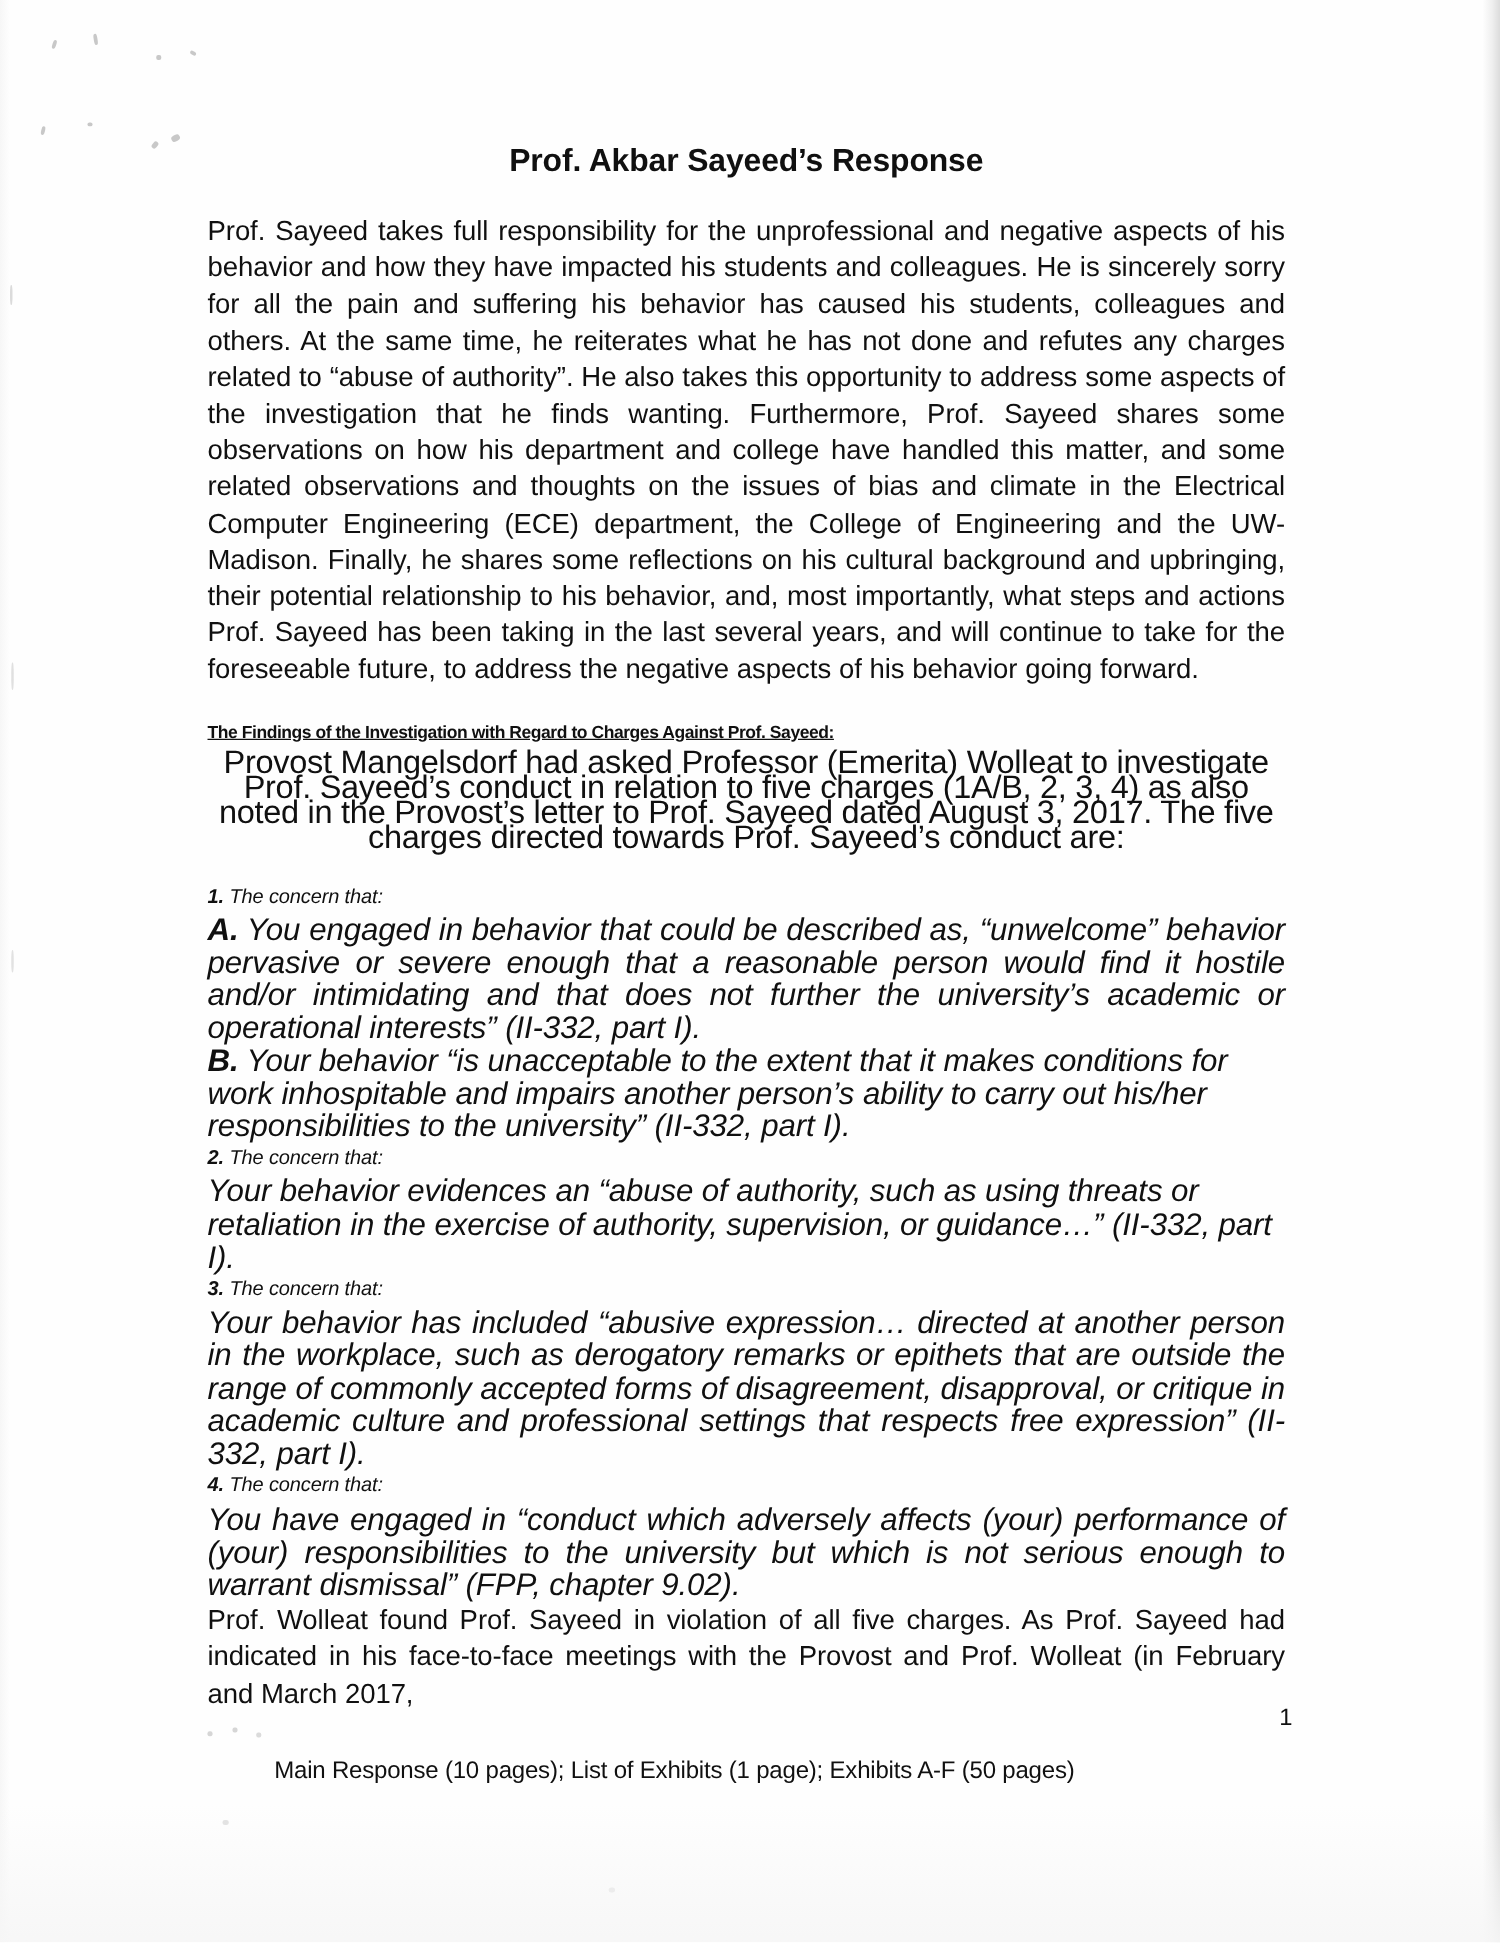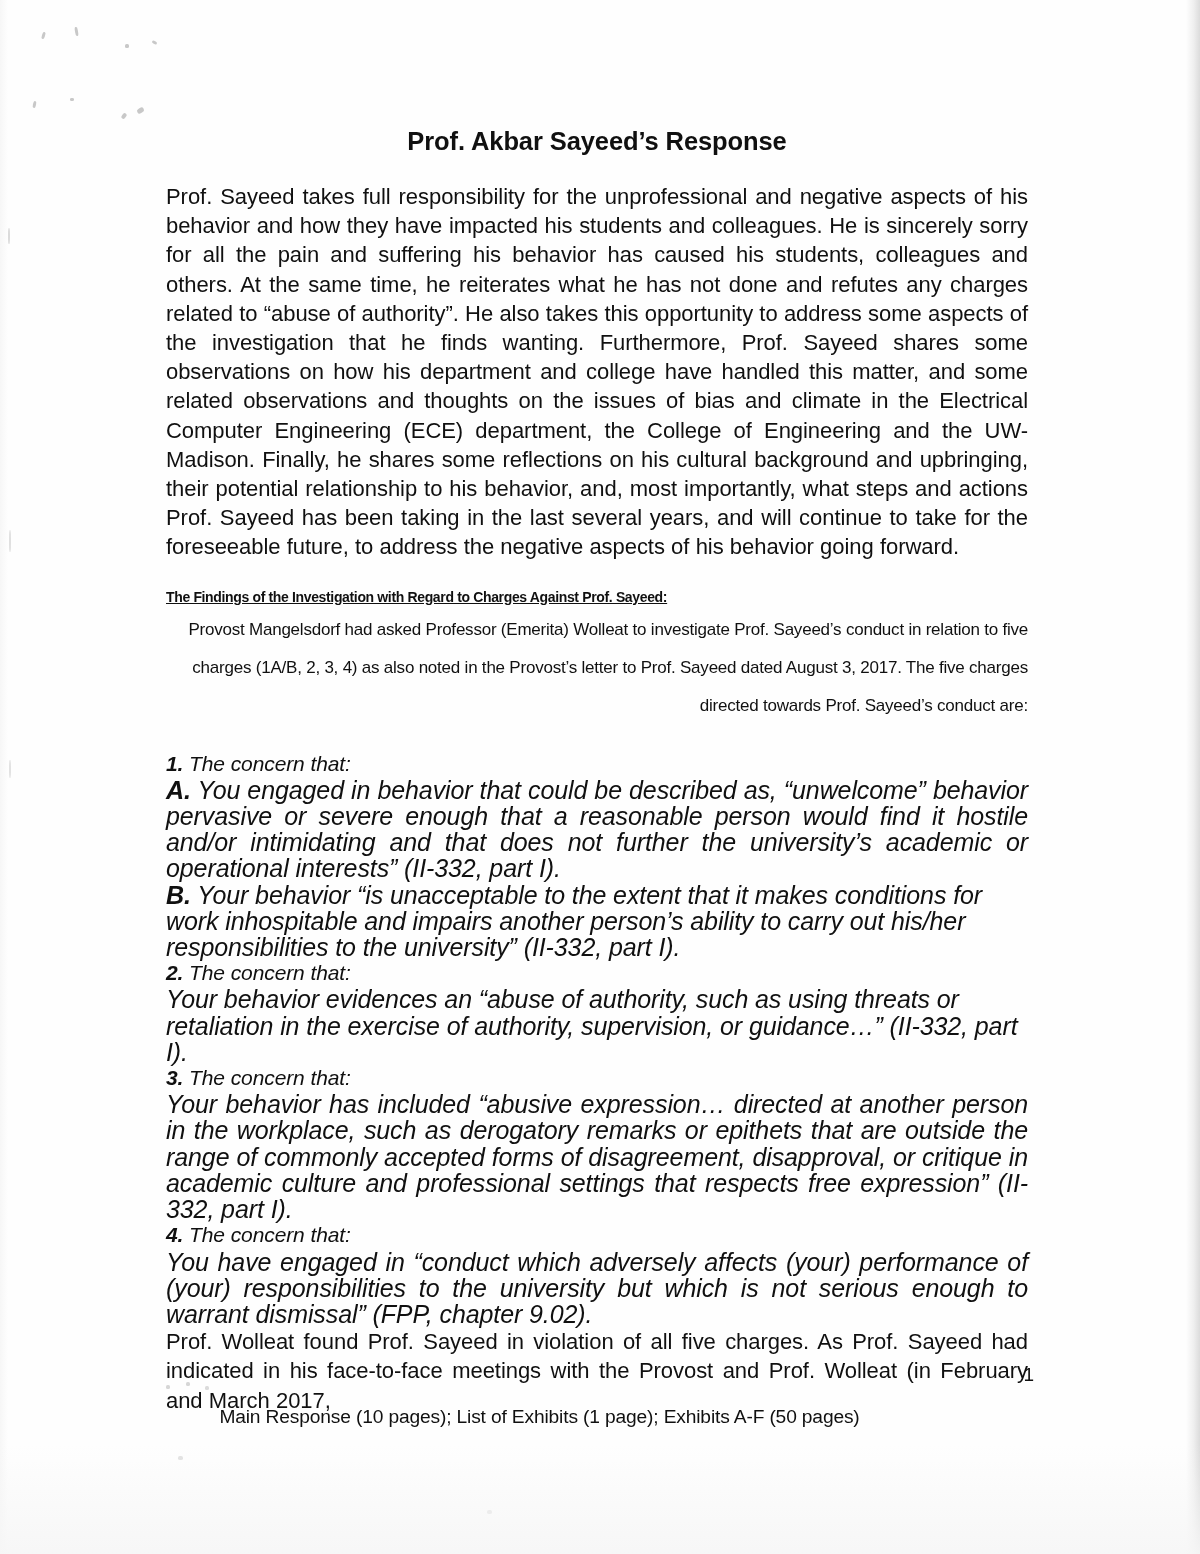--- a/index.html
+++ b/index.html
@@ -50,21 +50,21 @@
     bottom: 0;
     width: 100%;
     height: 110px;
     background: linear-gradient(to bottom, rgba(255,255,255,0) 0%, rgba(246,246,246,0.9) 100%);
     pointer-events: none;
   }
 
   .content {
     position: absolute;
     left: 166px;
-    top: 16px;
+    top: 4px;
     width: 862px;
   }
 
   .doc-title {
     margin: 0;
     padding-top: 106px;
     text-align: center;
     font-size: 25.5px;
     font-weight: bold;
     line-height: 38px;
@@ -87,33 +87,33 @@
     font-size: 14px;
     font-weight: bold;
     text-decoration: underline;
     line-height: 27px;
     letter-spacing: -0.35px;
     white-space: nowrap;
   }
 
   p.tight-para {
     margin: 0;
-    text-align: right;
-    font-size: 17px;
-    line-height: 38px;
+    text-align: center;
+    font-size: 26px;
+    line-height: 20px;
     letter-spacing: -0.22px;
   }
 
   .charges {
     margin-top: 26px;
   }
   .charge-block { margin: 0; }
   p.charge-lead {
     margin: 0;
-    font-size: 21px;
+    font-size: 16px;
     font-style: italic;
     line-height: 26.2px;
     letter-spacing: -0.1px;
   }
   p.charge-lead .marker {
     font-weight: bold;
     font-style: italic;
   }
   p.charge-text {
     margin: 0;

